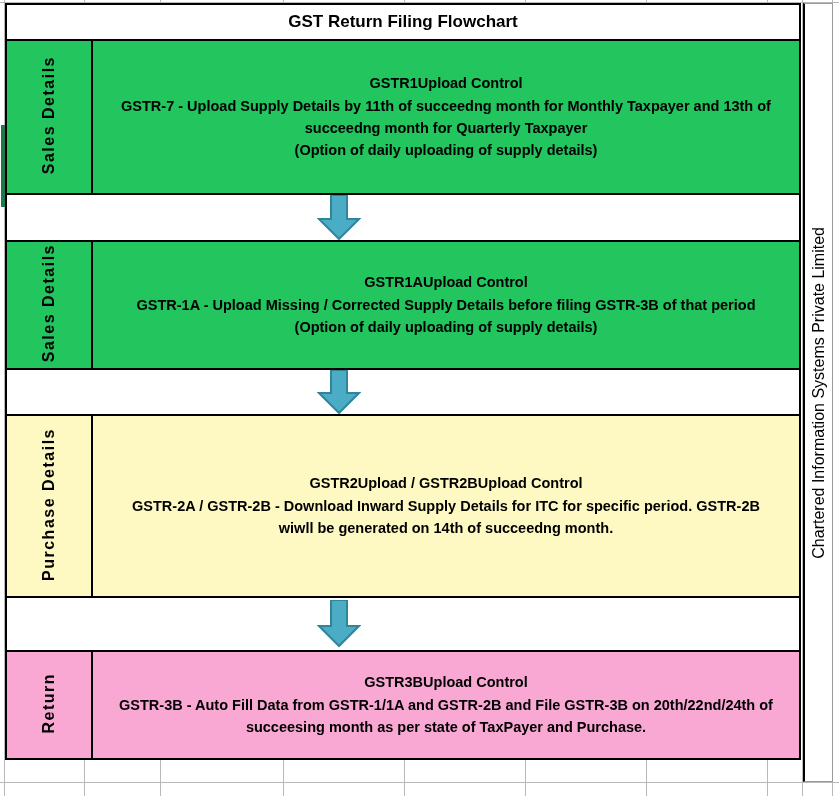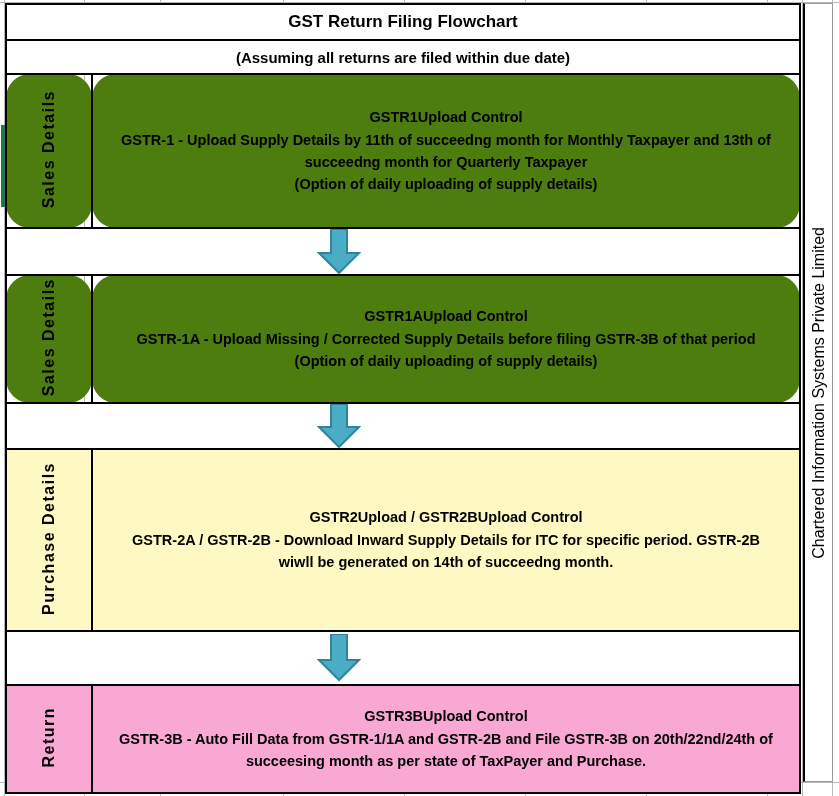--- a/index.html
+++ b/index.html
@@ -112,21 +112,21 @@
 
   .gap-row td {
     border-left: 2px solid #000000;
     border-right: 2px solid #000000;
     background: #ffffff;
     padding: 0;
     position: relative;
   }
 
   
-  .fill-blue  { background: #4d7c0f; border-radius: 24px; }
+  .fill-blue  { background: #22c55e; }
   .fill-peach { background: #fef9c3; }
   .fill-green { background: #f9a8d4; }
 
   
   .arrow-wrap {
     position: absolute;
     left: 0; top: 0;
     width: 100%;
     height: 100%;
     display: flex;
@@ -185,31 +185,28 @@
 
   <div class="left-marker"></div>
 
   <table class="flow-table">
     <tbody>
 
       <tr class="title-row">
         <td colspan="2">GST Return Filing Flowchart</td>
       </tr>
 
-      <tr class="subtitle-row">
-        <td colspan="2">(Assuming all returns are filed within due date)</td>
-      </tr>
 
       <tr class="stage-row">
         <td class="stage-label fill-blue">
           <span>Sales Details</span>
         </td>
         <td class="stage-body fill-blue" style="height:152px">
           <span class="line">GSTR1Upload Control</span>
-          <span class="line">GSTR-1 - Upload Supply Details by 11th of succeedng month for Monthly Taxpayer and 13th of</span>
+          <span class="line">GSTR-7 - Upload Supply Details by 11th of succeedng month for Monthly Taxpayer and 13th of</span>
           <span class="line">succeedng month for Quarterly Taxpayer</span>
           <span class="line">(Option of daily uploading of supply details)</span>
         </td>
       </tr>
 
       <tr class="gap-row">
         <td colspan="2" style="height:45px">
           <div class="arrow-wrap">
             <svg class="arrow" width="44" height="45" viewBox="0 0 44 45">
               <polygon points="14,0 30,0 30,24 42,24 22,44 2,24 14,24" fill="#4BACC6" stroke="#31859B" stroke-width="2"></polygon>

